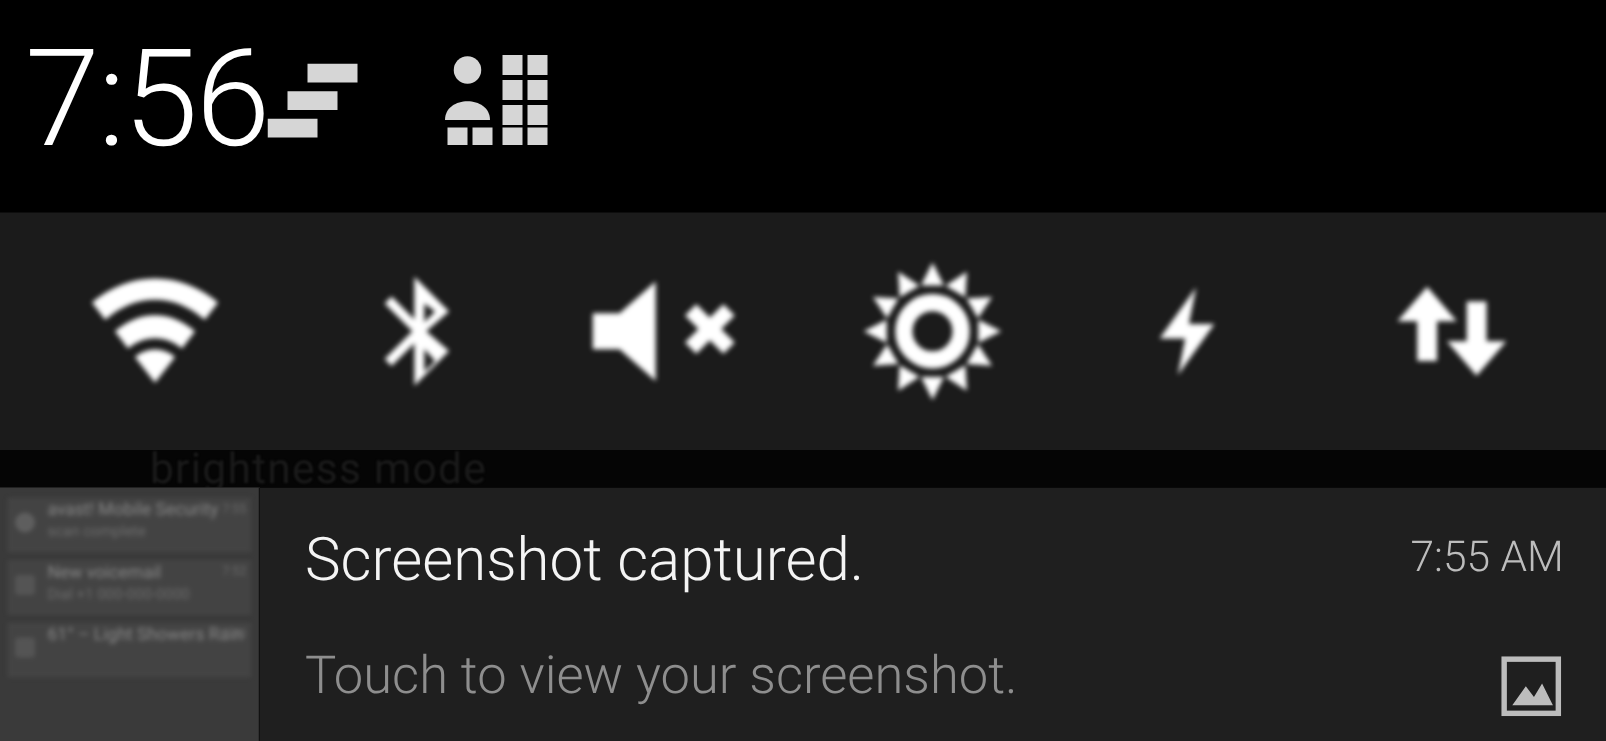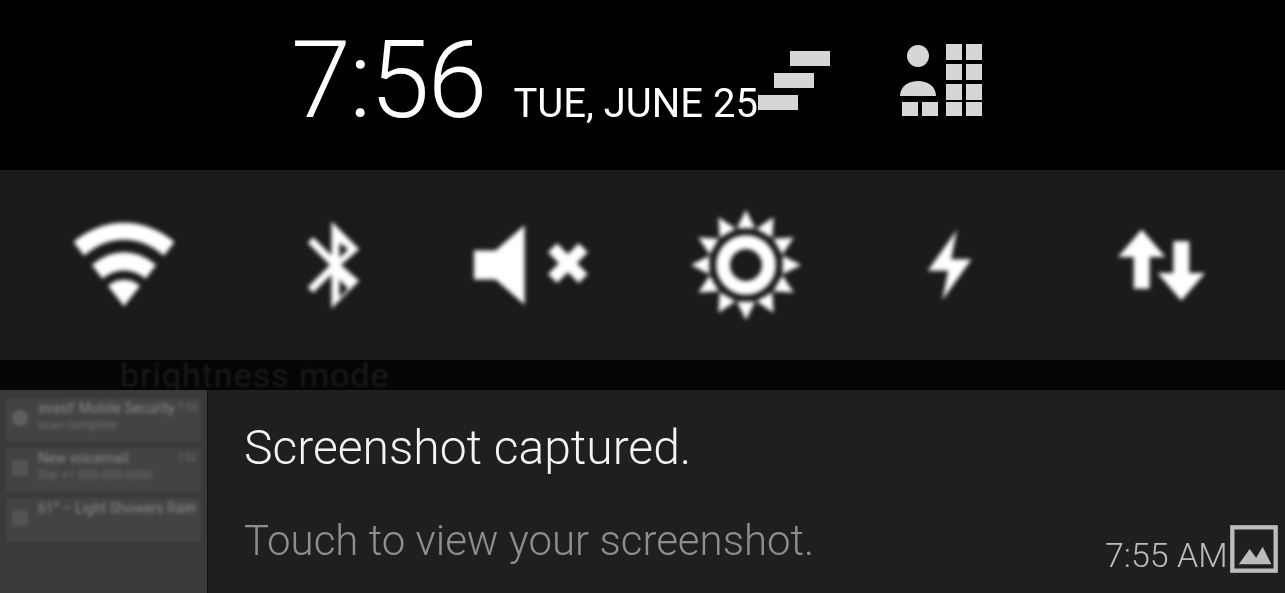--- a/index.html
+++ b/index.html
@@ -8,21 +8,21 @@
     height: 593px;
     background: #000;
     font-family: "Roboto", "Helvetica Neue", Arial, sans-serif;
     color: #fff;
     overflow: hidden;
   }
   .header {
     height: 160px;
     display: flex;
     align-items: center;
-    justify-content: center;
+    justify-content: flex-start;
     padding: 0 30px 0 20px;
     background: #000;
   }
   .header-left {
     display: flex;
     align-items: baseline;
     gap: 28px;
   }
   .clock {
     font-size: 108px;
@@ -139,39 +139,39 @@
   }
   .notif-sub {
     font-size: 42px;
     font-weight: 300;
     color: #8e8e8e;
     margin-top: 28px;
   }
   .notif-right {
     width: 180px;
     display: flex;
+    flex-direction: column;
     align-items: flex-end;
     justify-content: space-between;
     padding: 36px 34px 18px 0;
   }
   .notif-time {
     font-size: 34px;
     color: #bcbcbc;
     font-weight: 300;
     white-space: nowrap;
   }
   .notif-right svg { fill: #bcbcbc; display:block; }
 </style>
 </head>
 <body>
 
 <div class="header">
   <div class="header-left">
     <div class="clock">7:56</div>
-    <div class="date">TUE, JUNE 25</div>
   </div>
   <div class="header-right">
     <span class="header-icon">
       <svg width="80" height="70" viewBox="0 0 80 70">
         <rect x="32" y="6" width="40" height="15"></rect>
         <rect x="16" y="28" width="40" height="15"></rect>
         <rect x="0" y="50" width="40" height="15"></rect>
       </svg>
     </span>
     <span class="header-icon">

